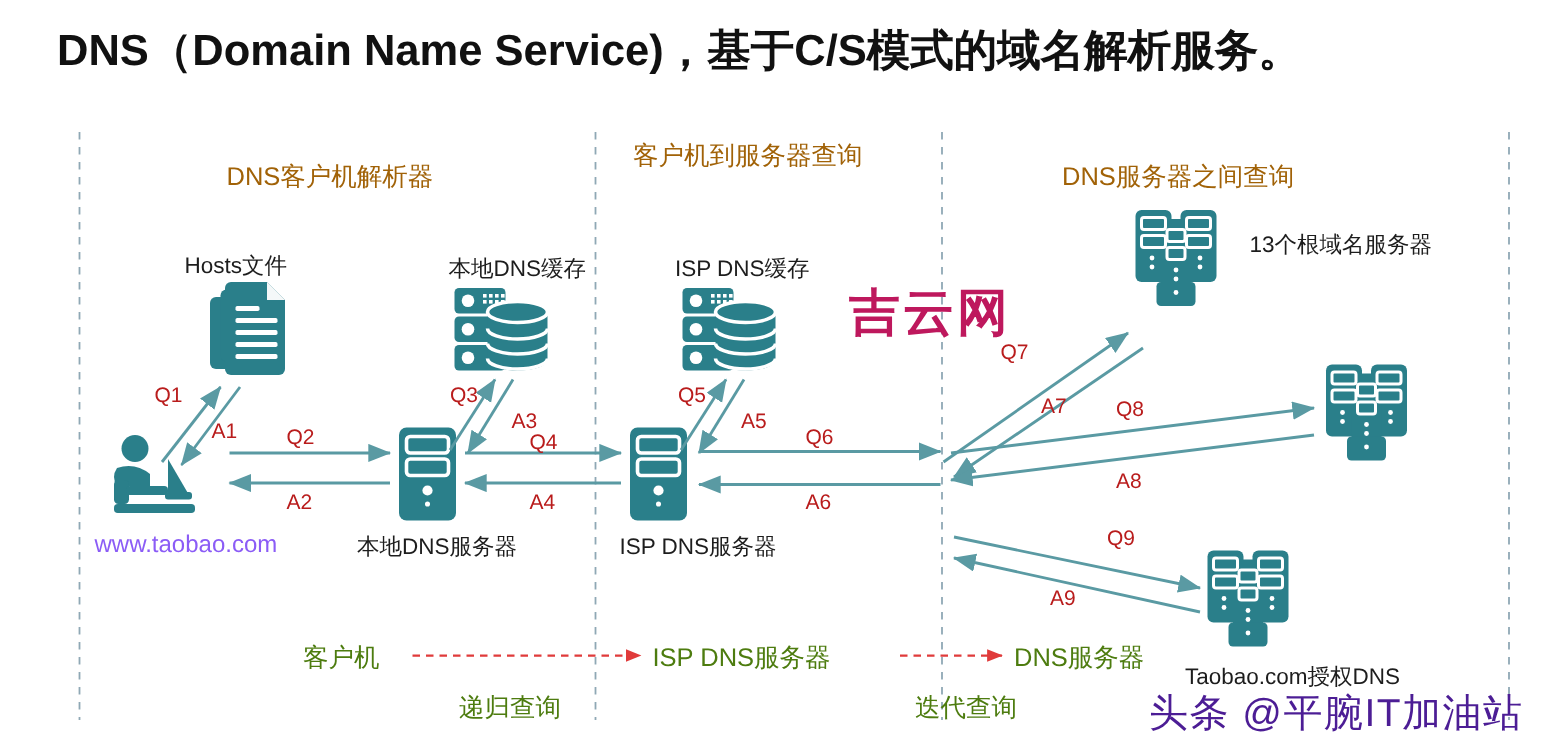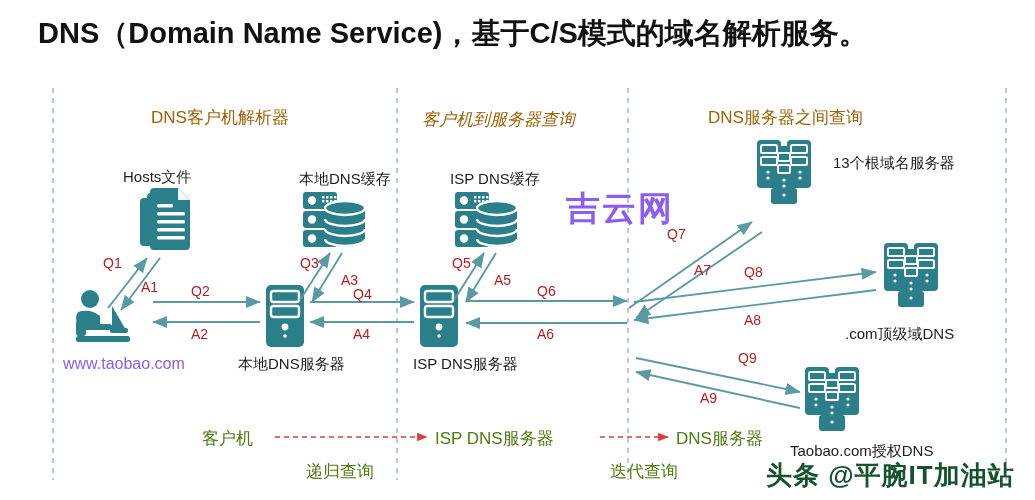--- a/index.html
+++ b/index.html
@@ -26,26 +26,26 @@
   .node-label-lg{font-size:16px;color:#8b5cf6;}
   .flow-label{font-size:17px;color:#4d7c0f;}
   .qa{font-size:14px;color:#b91c1c;}
 
   
   svg.layer{position:absolute;left:0;top:0;width:1035px;height:500px;overflow:visible;}
 
   
   .wm-mid{
     position:absolute;left:566px;top:186px;
-    font-size:34px;font-weight:bold;color:#8b5cf6;
+    font-size:34px;font-weight:bold;color:#be185d;
     letter-spacing:2px;white-space:nowrap;
   }
   .wm-bot{
     position:absolute;left:766px;top:458px;
-    font-size:26px;font-weight:bold;color:#14532d;
+    font-size:26px;font-weight:normal;color:#4c1d95;
     letter-spacing:1px;white-space:nowrap;
   }
 </style>
 </head>
 <body>
 
 <div id="stage">
 
   <div class="title">DNS（Domain Name Service)，基于C/S模式的域名解析服务。</div>
 
@@ -188,31 +188,30 @@
       <line x1="800" y1="408" x2="636" y2="372"></line>
     </g>
 
     <g stroke="#e03b3b" stroke-width="1.5" fill="none" stroke-dasharray="5,4" marker-end="url(#ahr)">
       <line x1="275" y1="437" x2="427" y2="437"></line>
       <line x1="600" y1="437" x2="668" y2="437"></line>
     </g>
   </svg>
 
   <div class="txt col-head" style="left:151px;top:106px;">DNS客户机解析器</div>
-  <div class="txt col-head" style="left:422px;top:108px;font-style:italic;">客户机到服务器查询</div>
+  <div class="txt col-head" style="left:422px;top:92px;">客户机到服务器查询</div>
   <div class="txt col-head" style="left:708px;top:106px;">DNS服务器之间查询</div>
 
   <div class="txt node-label" style="left:123px;top:168px;">Hosts文件</div>
   <div class="txt node-label-lg" style="left:63px;top:355px;">www.taobao.com</div>
   <div class="txt node-label" style="left:299px;top:170px;">本地DNS缓存</div>
   <div class="txt node-label" style="left:238px;top:355px;">本地DNS服务器</div>
   <div class="txt node-label" style="left:450px;top:170px;">ISP DNS缓存</div>
   <div class="txt node-label" style="left:413px;top:355px;">ISP DNS服务器</div>
   <div class="txt node-label" style="left:833px;top:154px;">13个根域名服务器</div>
-  <div class="txt node-label" style="left:845px;top:325px;">.com顶级域DNS</div>
   <div class="txt node-label" style="left:790px;top:442px;">Taobao.com授权DNS</div>
 
   <div class="txt qa" style="left:103px;top:255px;">Q1</div>
   <div class="txt qa" style="left:141px;top:279px;">A1</div>
   <div class="txt qa" style="left:191px;top:283px;">Q2</div>
   <div class="txt qa" style="left:191px;top:326px;text-align:right;">A2</div>
   <div class="txt qa" style="left:300px;top:255px;">Q3</div>
   <div class="txt qa" style="left:341px;top:272px;">A3</div>
   <div class="txt qa" style="left:353px;top:286px;">Q4</div>
   <div class="txt qa" style="left:353px;top:326px;">A4</div>

